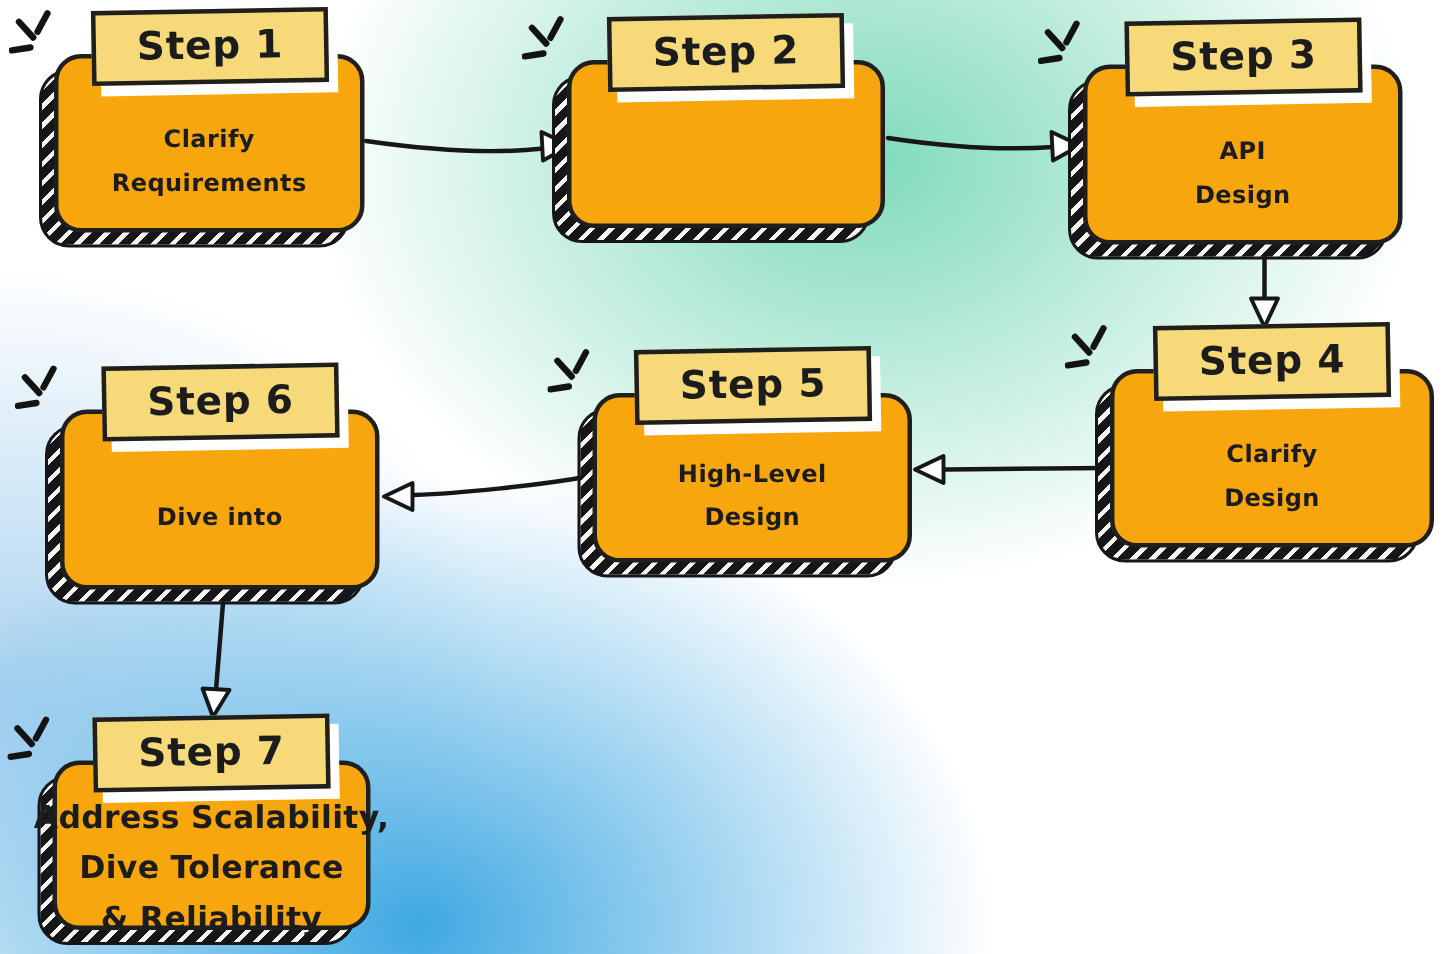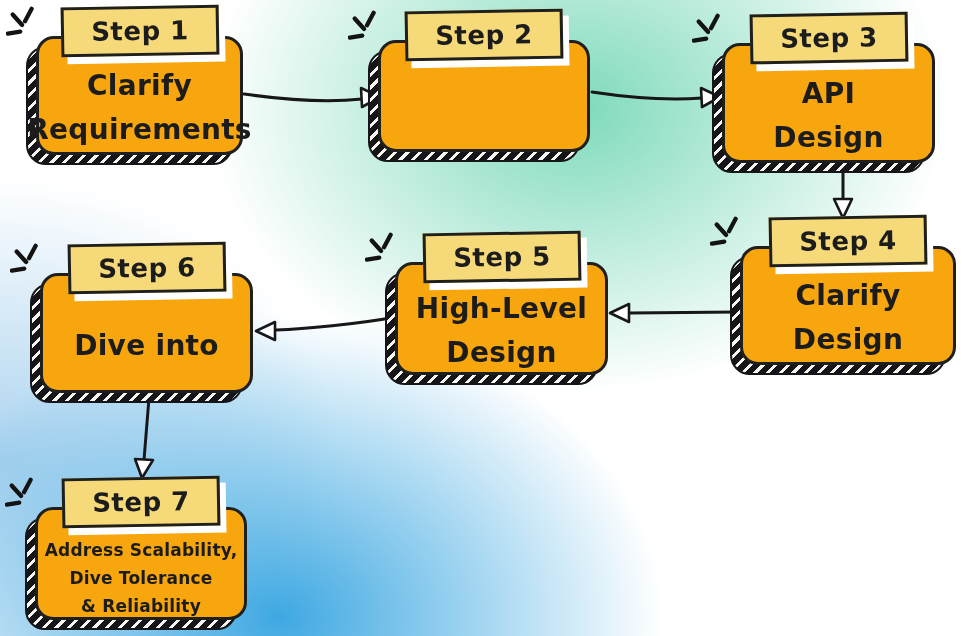--- a/index.html
+++ b/index.html
@@ -33,26 +33,26 @@
   }
   .chead{
     position:absolute;top:-30px;left:50%;width:158px;height:50px;
     transform:translateX(-50%) rotate(-1deg);
     box-sizing:border-box;background:#F6D979;border:3px solid #1f1f1d;
     display:flex;align-items:center;justify-content:center;
     font-weight:bold;font-size:26px;color:#1c1c1c;letter-spacing:0.5px;
     box-shadow:6px 7px 0 #ffffff;z-index:3;white-space:nowrap;
   }
   .line{
-    display:block;font-size:28px;font-weight:bold;color:#1c1c1c;
+    display:block;font-size:16px;font-weight:bold;color:#1c1c1c;
     line-height:1.25;letter-spacing:0.3px;text-align:center;white-space:nowrap;
   }
   .serif .line{font-family:"DejaVu Serif", serif;font-size:25px;}
   .small .cbody{padding-top:30px;gap:5px;}
-  .small .line{font-size:17px;line-height:1.35;letter-spacing:0.2px;}
+  .small .line{font-size:21px;line-height:1.35;letter-spacing:0.2px;}
   .sparkle{position:absolute;left:-30px;top:-30px;z-index:3;}
   .sparkle path{stroke:#131313;stroke-width:4.5;stroke-linecap:round;fill:none;}
 
   .s1{left:36px;top:36px;width:207px;height:119px;}
   .s2{left:378px;top:40px;width:212px;height:112px;}
   .s3{left:722px;top:43px;width:213px;height:120px;}
   .s4{left:740px;top:246px;width:216px;height:119px;}
   .s5{left:395px;top:262px;width:213px;height:113px;}
   .s6{left:40px;top:273px;width:213px;height:120px;}
   .s7{left:35px;top:507px;width:212px;height:113px;}

